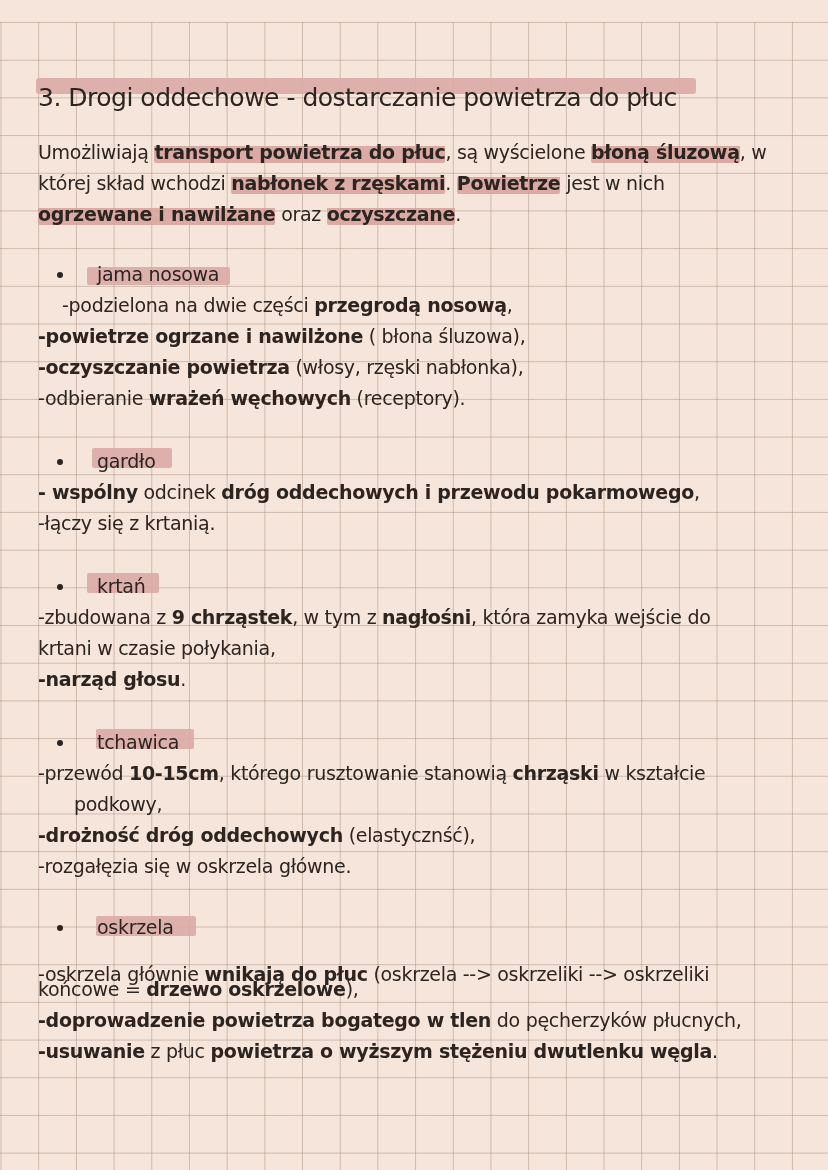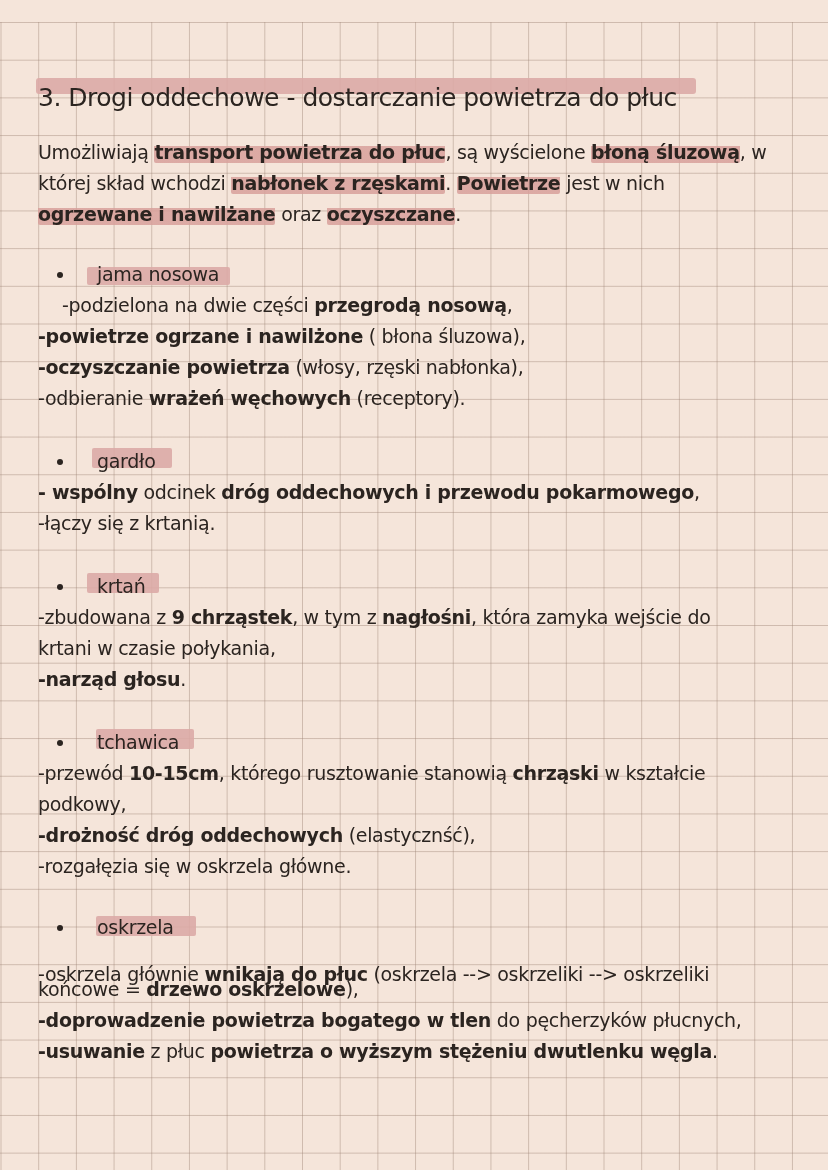--- a/index.html
+++ b/index.html
@@ -112,21 +112,21 @@
   </div>
 
   <div class="bullet-row" style="top:730px;">
     <div class="bullet-dot" style="top:10px;"></div>
     <div class="bullet-hl" style="left:96px; top:-1px; width:98px; height:20px;"></div>
     <div class="bullet-text" style="top:0;">tchawica</div>
   </div>
   <div class="line" style="top:761px;">
     <span>-przewód </span><span class="b">10-15cm</span><span>, którego rusztowanie stanowią </span><span class="b">chrząski</span><span> w kształcie</span>
   </div>
-  <div class="line" style="top:792px;">
+  <div class="line" style="top:792px;padding-left:36px;">
     <span>podkowy,</span>
   </div>
   <div class="line" style="top:823px;">
     <span class="b">-drożność dróg oddechowych</span><span> (elastycznść),</span>
   </div>
   <div class="line" style="top:854px;">
     <span>-rozgałęzia się w oskrzela główne.</span>
   </div>
 
   <div class="bullet-row" style="top:915px;">

